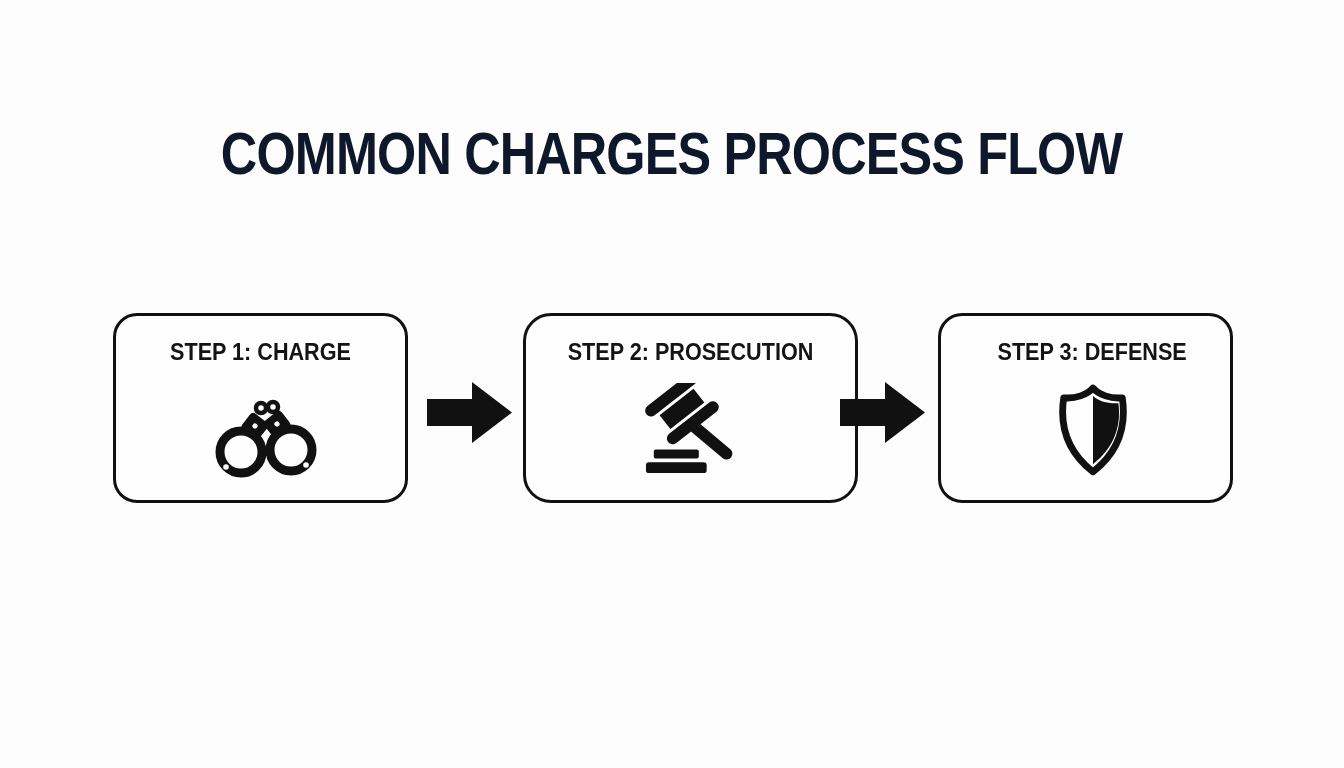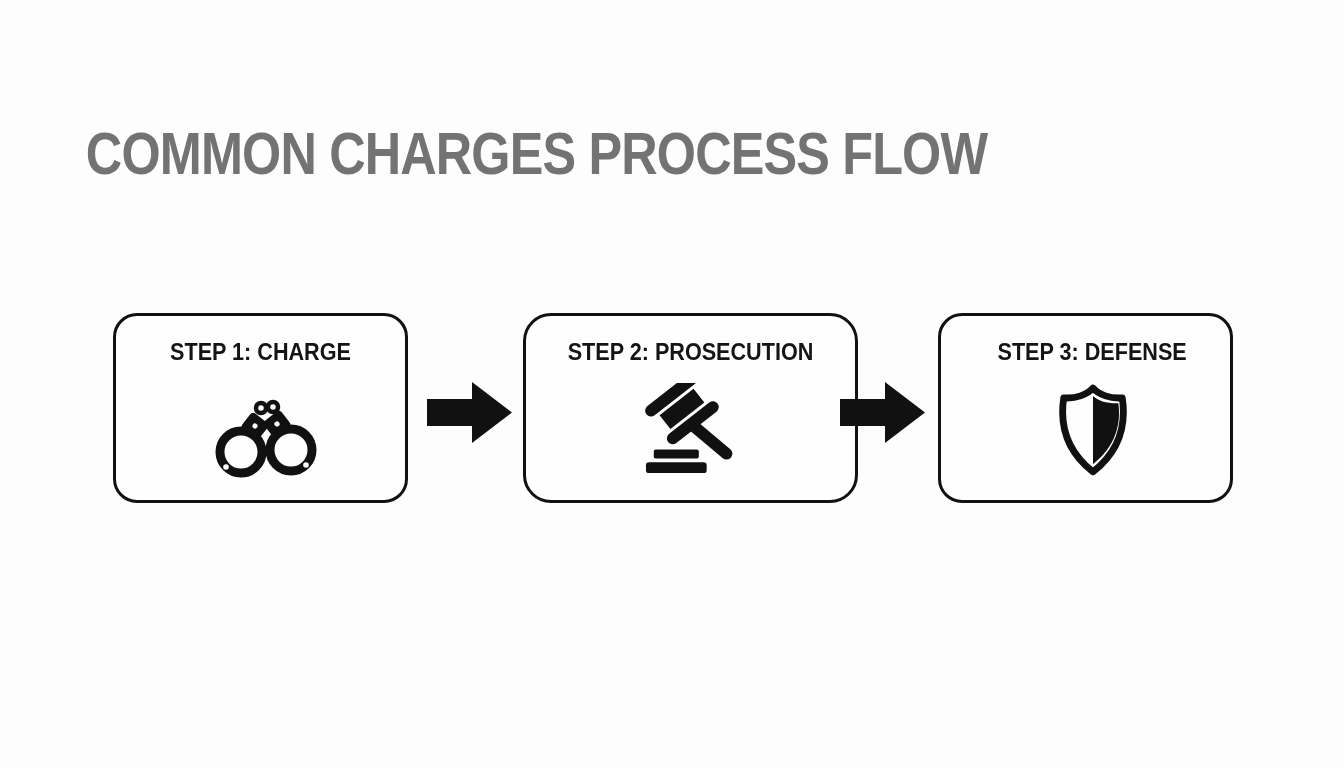--- a/index.html
+++ b/index.html
@@ -13,24 +13,24 @@
     width: 1344px;
     height: 768px;
     background: #fdfdfd;
     overflow: hidden;
   }
   .title {
     position: absolute;
     top: 84px;
     left: 0;
     width: 100%;
-    text-align: left;
+    text-align: center;
     font-size: 60px;
     font-weight: bold;
-    color: #737373;
+    color: #0f172a;
     line-height: 1;
     white-space: nowrap;
   }
   .title .condense {
     display: inline-block;
     transform: scaleX(0.84);
     transform-origin: center;
     letter-spacing: -1px;
   }
   .step-box {

